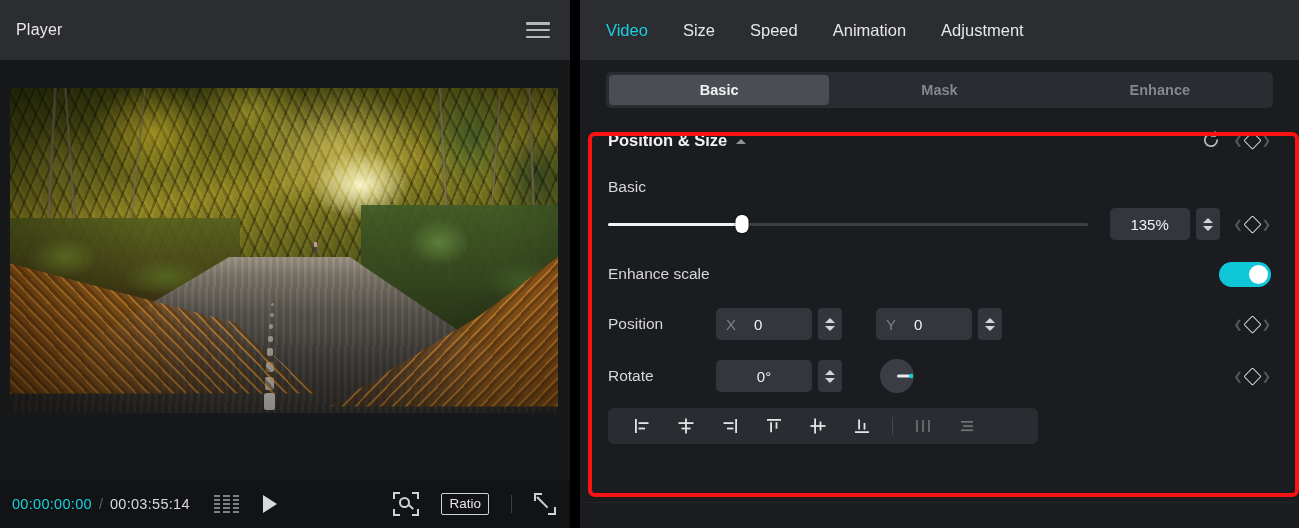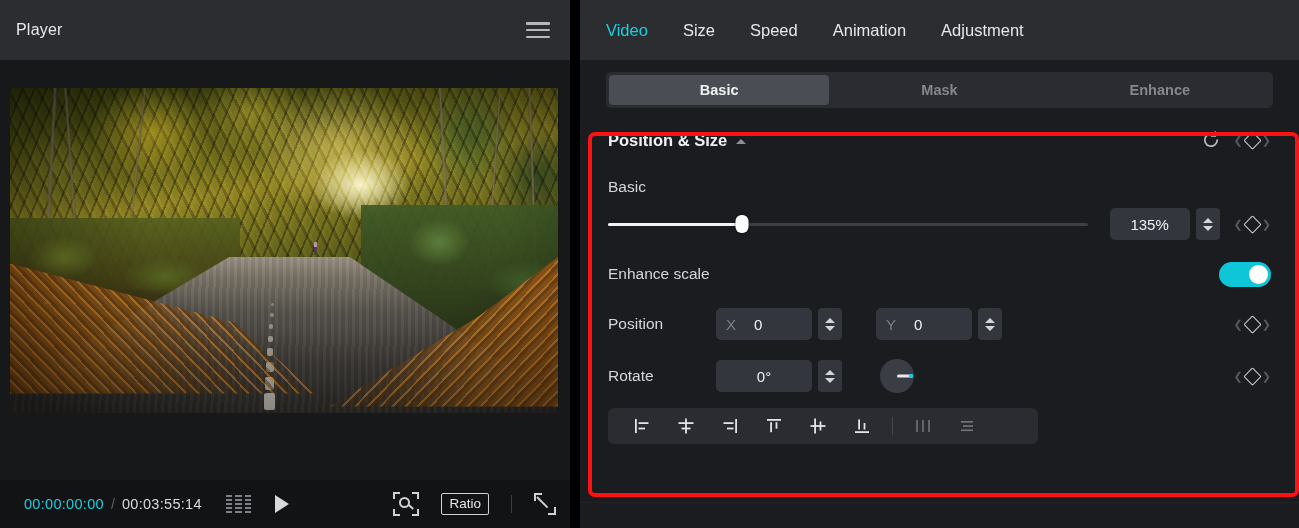--- a/index.html
+++ b/index.html
@@ -133,21 +133,21 @@
     background: radial-gradient(ellipse 78% 72% at 58% 44%, rgba(0,0,0,0) 42%, rgba(0,0,0,.52) 100%);
   }
 
   #player-controls {
     height: 48px; flex: 0 0 48px;
     background: #121315;
     display: flex; align-items: center;
     padding: 0 14px 0 12px;
     gap: 0;
   }
-  #tc-current { color: #19cfe0; font-size: 14.5px; letter-spacing: .3px; margin-left: 12px; }
+  #tc-current { color: #19cfe0; font-size: 14.5px; letter-spacing: .3px; }
   #tc-sep { color: #5c5f66; font-size: 14.5px; margin: 0 7px; }
   #tc-total { color: #d9dadd; font-size: 14.5px; letter-spacing: .3px; }
   .frames-icon { margin-left: 24px; width: 25px; height: 18px; display: flex; gap: 3px; cursor: pointer; }
   .frames-icon span { flex: 1; display: flex; flex-direction: column; justify-content: space-between; }
   .frames-icon span i { display: block; height: 2px; background: #7e8288; }
   .play-btn {
     margin-left: 24px; width: 0; height: 0; cursor: pointer;
     border-left: 14px solid #d8d9dc;
     border-top: 9px solid transparent;
     border-bottom: 9px solid transparent;

